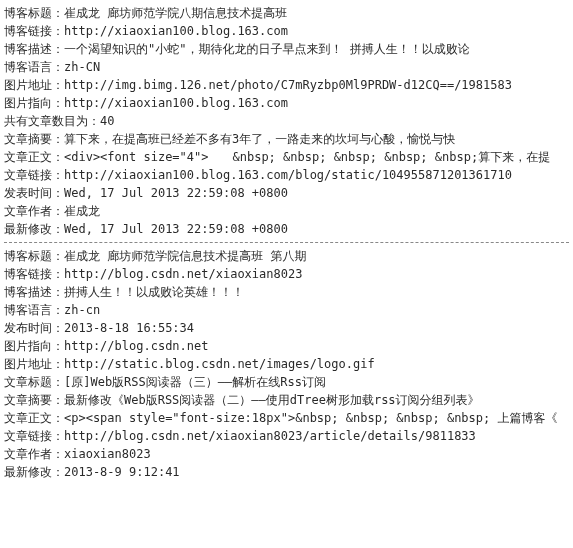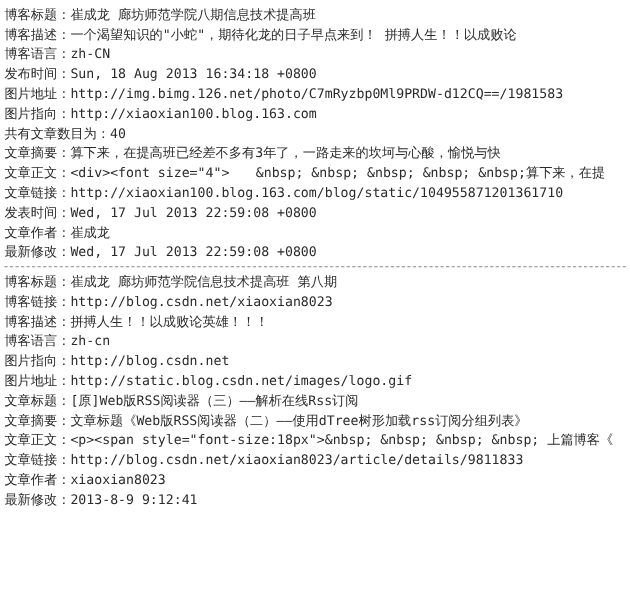--- a/index.html
+++ b/index.html
@@ -26,38 +26,39 @@
   border: none;
   border-top: 1px dashed #888;
   margin: 4px 0;
 }
 </style>
 </head>
 <body>
 
 <div id="content">
     <div class="line"><span class="label">博客标题：</span><span class="value">崔成龙 廊坊师范学院八期信息技术提高班</span></div>
+    <div class="line"><span class="label">博客链接：</span><span class="value">http://xiaoxian100.blog.163.com</span></div>
     <div class="line"><span class="label">博客描述：</span><span class="value">一个渴望知识的"小蛇"，期待化龙的日子早点来到！ 拼搏人生！！以成败论</span></div>
     <div class="line"><span class="label">博客语言：</span><span class="value">zh-CN</span></div>
-    <div class="line"><span class="label">发布时间：</span><span class="value">Sun, 18 Aug 2013 16:34:18 +0800</span></div>
     <div class="line"><span class="label">图片地址：</span><span class="value">http://img.bimg.126.net/photo/C7mRyzbp0Ml9PRDW-d12CQ==/1981583</span></div>
     <div class="line"><span class="label">图片指向：</span><span class="value">http://xiaoxian100.blog.163.com</span></div>
     <div class="line"><span class="label">共有文章数目为：</span><span class="value">40</span></div>
     <div class="line"><span class="label">文章摘要：</span><span class="value">算下来，在提高班已经差不多有3年了，一路走来的坎坷与心酸，愉悦与快</span></div>
     <div class="line"><span class="label">文章正文：</span><span class="value">&lt;div&gt;&lt;font size="4"&gt;　　&amp;nbsp; &amp;nbsp; &amp;nbsp; &amp;nbsp; &amp;nbsp;算下来，在提</span></div>
     <div class="line"><span class="label">文章链接：</span><span class="value">http://xiaoxian100.blog.163.com/blog/static/104955871201361710</span></div>
     <div class="line"><span class="label">发表时间：</span><span class="value">Wed, 17 Jul 2013 22:59:08 +0800</span></div>
     <div class="line"><span class="label">文章作者：</span><span class="value">崔成龙</span></div>
     <div class="line"><span class="label">最新修改：</span><span class="value">Wed, 17 Jul 2013 22:59:08 +0800</span></div>
     <hr>
     <div class="line"><span class="label">博客标题：</span><span class="value">崔成龙 廊坊师范学院信息技术提高班 第八期</span></div>
     <div class="line"><span class="label">博客链接：</span><span class="value">http://blog.csdn.net/xiaoxian8023</span></div>
     <div class="line"><span class="label">博客描述：</span><span class="value">拼搏人生！！以成败论英雄！！！</span></div>
     <div class="line"><span class="label">博客语言：</span><span class="value">zh-cn</span></div>
+    <div class="line"><span class="label">发布时间：</span><span class="value">2013-8-18 16:55:34</span></div>
     <div class="line"><span class="label">图片指向：</span><span class="value">http://blog.csdn.net</span></div>
     <div class="line"><span class="label">图片地址：</span><span class="value">http://static.blog.csdn.net/images/logo.gif</span></div>
     <div class="line"><span class="label">文章标题：</span><span class="value">[原]Web版RSS阅读器（三）——解析在线Rss订阅</span></div>
-    <div class="line"><span class="label">文章摘要：</span><span class="value">文章标题《Web版RSS阅读器（二）——使用dTree树形加载rss订阅分组列表》</span></div>
+    <div class="line"><span class="label">文章摘要：</span><span class="value">最新修改《Web版RSS阅读器（二）——使用dTree树形加载rss订阅分组列表》</span></div>
     <div class="line"><span class="label">文章正文：</span><span class="value">&lt;p&gt;&lt;span style="font-size:18px"&gt;&amp;nbsp; &amp;nbsp; &amp;nbsp; &amp;nbsp; 上篇博客《</span></div>
     <div class="line"><span class="label">文章链接：</span><span class="value">http://blog.csdn.net/xiaoxian8023/article/details/9811833</span></div>
     <div class="line"><span class="label">文章作者：</span><span class="value">xiaoxian8023</span></div>
     <div class="line"><span class="label">最新修改：</span><span class="value">2013-8-9 9:12:41</span></div>
   </div>
 
 </body></html>

